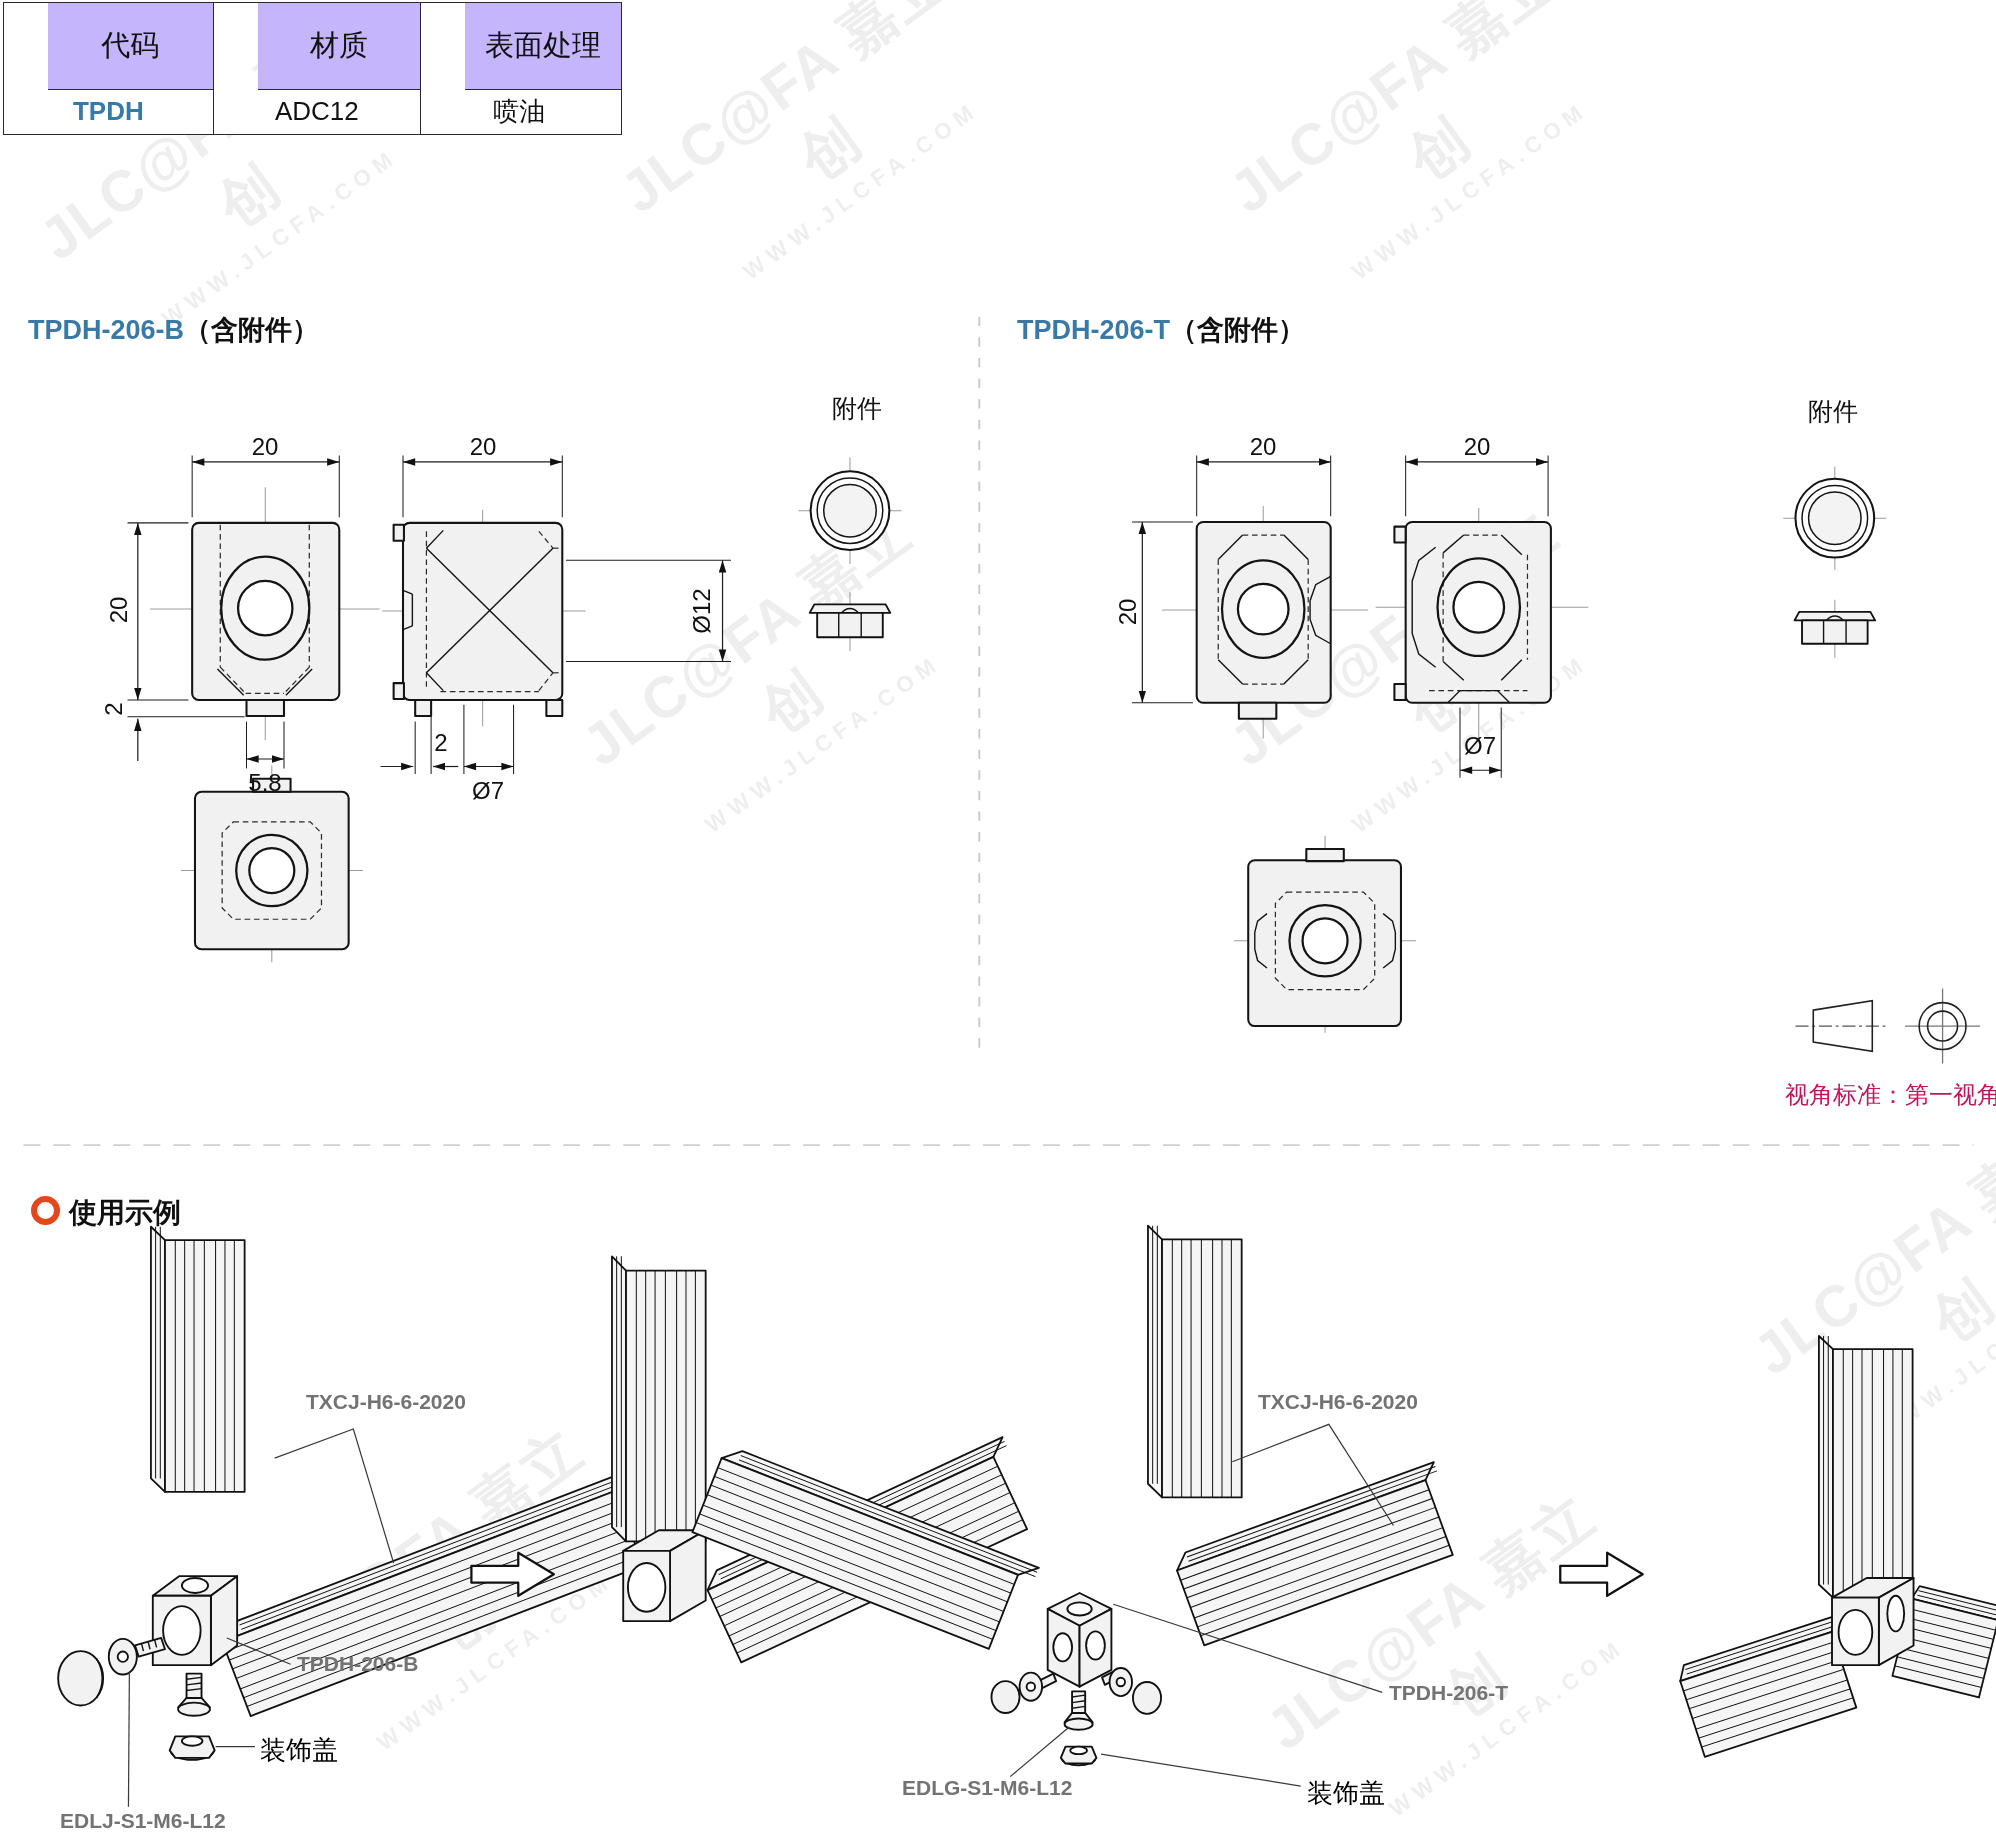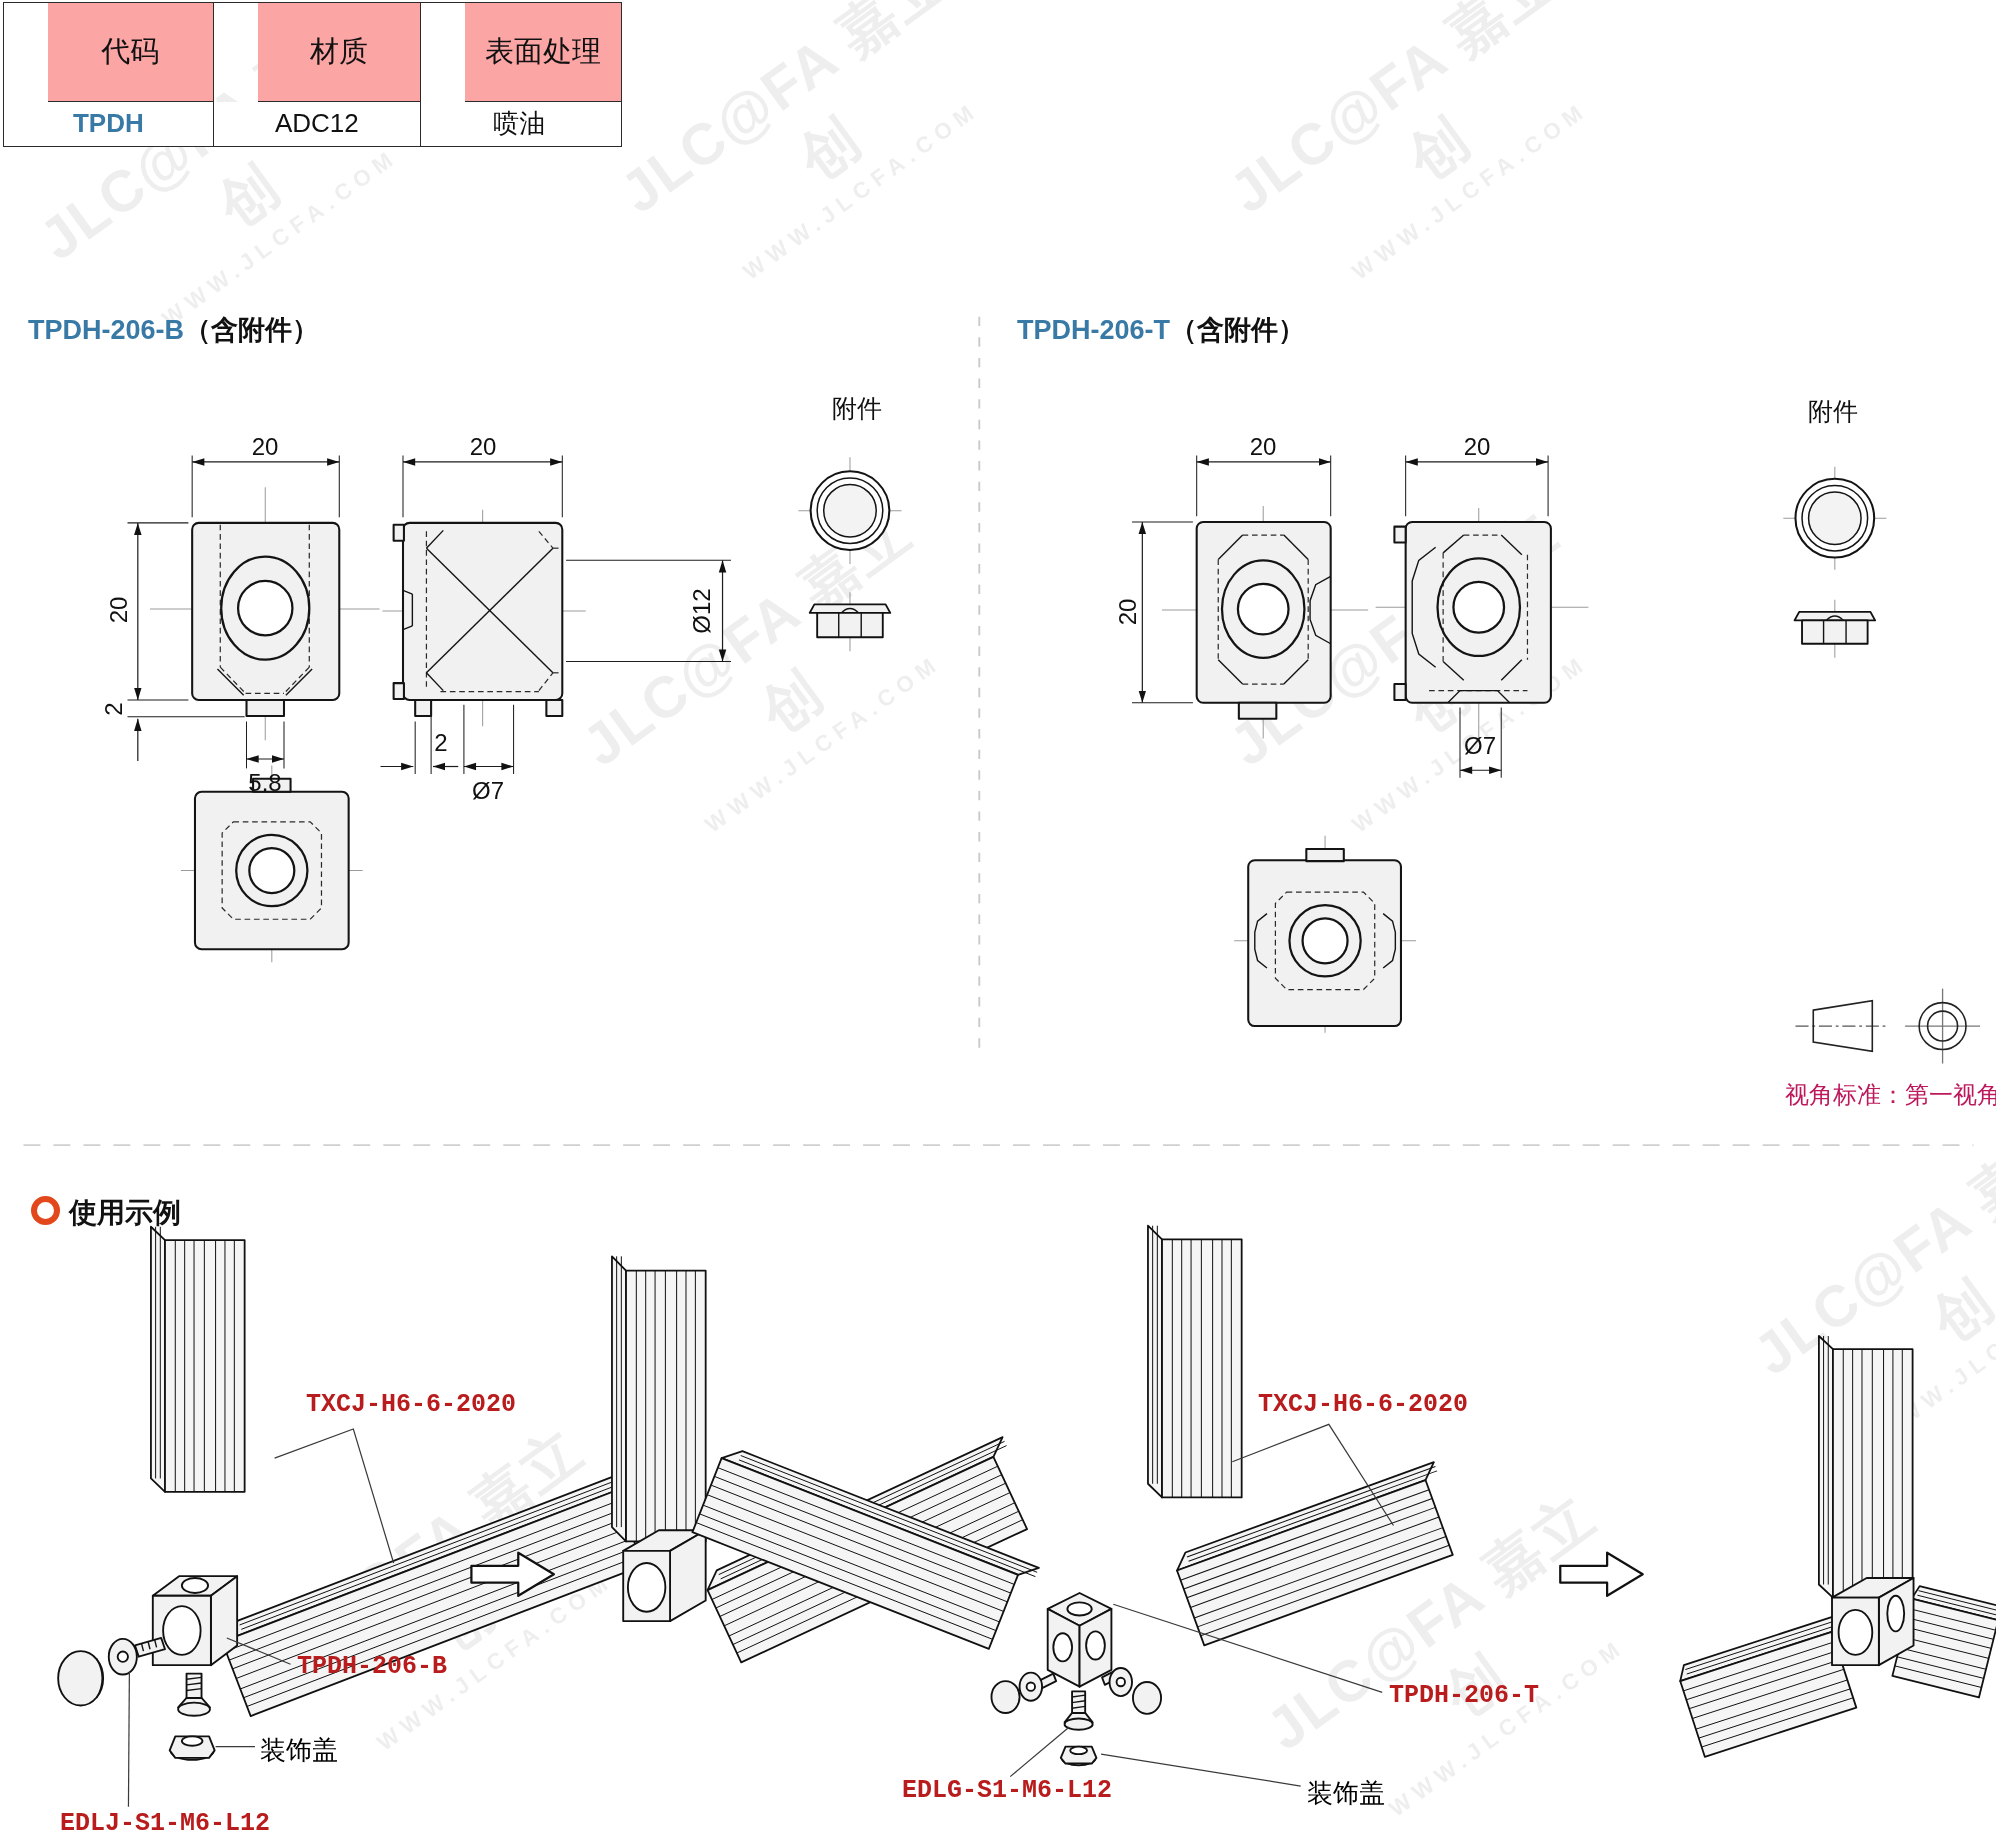--- a/index.html
+++ b/index.html
@@ -19,29 +19,29 @@
   .pl{stroke:#111;stroke-width:1;fill:none;vector-effect:non-scaling-stroke;}
   .ldr{stroke:#3a3a3a;stroke-width:1.3;fill:none;}
   .sym{fill:none;stroke:#222;stroke-width:1.7;}
   .part{fill:#F2F2F2;stroke:#111;stroke-width:2;stroke-linejoin:round;}
   .partW{fill:#fff;stroke:#111;stroke-width:2;}
   
   .lblC{position:absolute;transform:translate(-50%,-50%);font-size:24px;white-space:nowrap;color:#111;}
   .lblC.rot{transform:translate(-50%,-50%) rotate(-90deg);}
   .secTitle{position:absolute;font-size:27px;font-weight:700;white-space:nowrap;}
   .blue{color:#3979A6;}
-  .partLbl{position:absolute;font-size:25px;font-weight:700;color:#b91c1c;white-space:nowrap;font-family:Liberation Mono, monospace;}
+  .partLbl{position:absolute;font-size:21px;font-weight:700;color:#737373;white-space:nowrap;}
   .capLbl{position:absolute;font-size:26px;color:#000000;white-space:nowrap;}
   .caption{position:absolute;font-size:24px;color:#be185d;white-space:nowrap;}
   
   .tbl{position:absolute;left:2.8px;top:1.9px;width:617px;border:1.9px solid #2a2a2a;}
   .tblRow{display:flex;}
   .tblCell{box-sizing:border-box;display:flex;align-items:center;justify-content:center;}
   .c1{width:210px;} .c2{width:207px;} .c3{width:197px;}
-  .hdr{height:99px;background:#fca5a5;font-size:29px;border-bottom:1.9px solid #2a2a2a;margin-left:44px;}
+  .hdr{height:87px;background:#c4b5fd;font-size:29px;border-bottom:1.9px solid #2a2a2a;margin-left:44px;}
   .val{height:44px;background:#fff;font-size:26px;}
   .vb{border-right:1.9px solid #2a2a2a;}
   
   .usageRing{position:absolute;width:17px;height:17px;border:6.6px solid #E2481C;border-radius:50%;background:#fff;}
   .usageTitle{position:absolute;font-size:28px;font-weight:600;color:#111;white-space:nowrap;text-align:center;}
   
   .wm{position:absolute;transform:rotate(-36deg);color:rgba(90,90,90,0.10);font-weight:700;text-align:center;pointer-events:none;width:431px;}
   .wm .b{font-size:58px;letter-spacing:1.9px;}
   .wm .s{font-size:22.5px;letter-spacing:6.6px;}
 </style>

